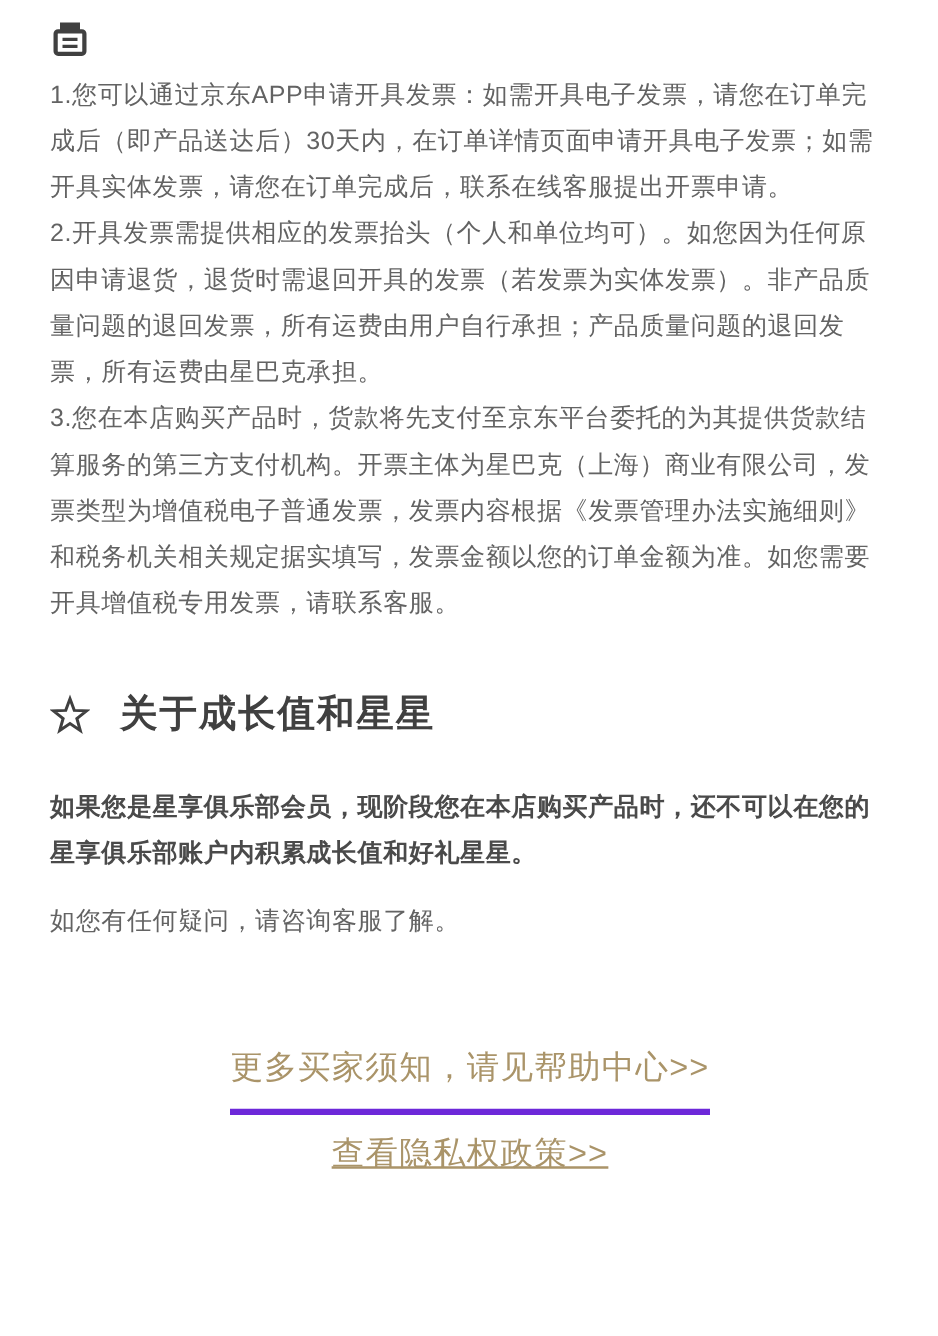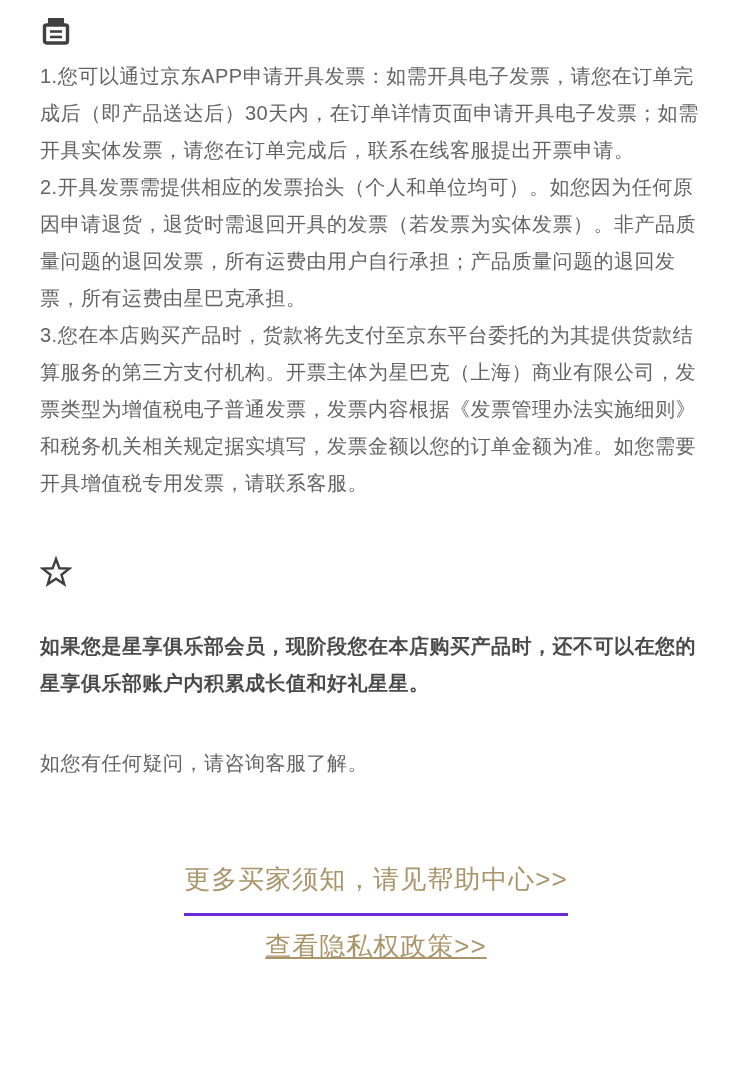--- a/index.html
+++ b/index.html
@@ -42,40 +42,40 @@
   .section-rewards { margin-top: 52px; }
   .bold-p {
     margin: 38px 0 0 0;
     font-size: 20px;
     line-height: 37px;
     font-weight: 700;
     color: #4a4a4a;
     letter-spacing: 0.5px;
   }
   .note-p {
-    margin: 46px 0 0 0;
+    margin: 20px 0 0 0;
     font-size: 20px;
     line-height: 30px;
     color: #636363;
     letter-spacing: 0.5px;
   }
 
   .footer-links { margin-top: 84px; text-align: center; }
   .footer-links .inner { display: inline-block; }
   .flink {
     display: block;
     font-size: 26px;
     color: #aa9469;
     text-decoration: none;
     letter-spacing: 1px;
     cursor: pointer;
   }
   .flink-help {
     padding-bottom: 16px;
-    border-bottom: 3px solid #6d28d9;
+    border-bottom: 5px solid #6d28d9;
   }
   .flink-privacy { margin-top: 13px; text-decoration: underline; }
 </style>
 </head>
 <body>
 
 <div class="page">
 
   <section class="section">
     <div class="sec-header">
@@ -95,20 +95,21 @@
     </div>
   </section>
 
   <section class="section section-rewards">
     <div class="sec-header">
       <span class="icon">
         <svg width="34" height="34" viewBox="0 0 32 32" xmlns="http://www.w3.org/2000/svg">
           <path d="M16,3 L19.4,12.3 L29.3,12.67 L21.5,18.8 L24.2,28.3 L16,22.8 L7.8,28.3 L10.5,18.8 L2.7,12.67 L12.6,12.3 Z" fill="none" stroke="#404040" stroke-width="2.4" stroke-linejoin="miter"></path>
         </svg>
       </span>
+      <h2 class="sec-title">关于成长值和星星</h2>
     </div>
     <p class="bold-p">如果您是星享俱乐部会员，现阶段您在本店购买产品时，还不可以在您的星享俱乐部账户内积累成长值和好礼星星。</p>
     <p class="note-p">如您有任何疑问，请咨询客服了解。</p>
   </section>
 
   <div class="footer-links">
     <div class="inner">
       <a class="flink flink-help">更多买家须知，请见帮助中心&gt;&gt;</a>
       <a class="flink flink-privacy">查看隐私权政策&gt;&gt;</a>
     </div>

